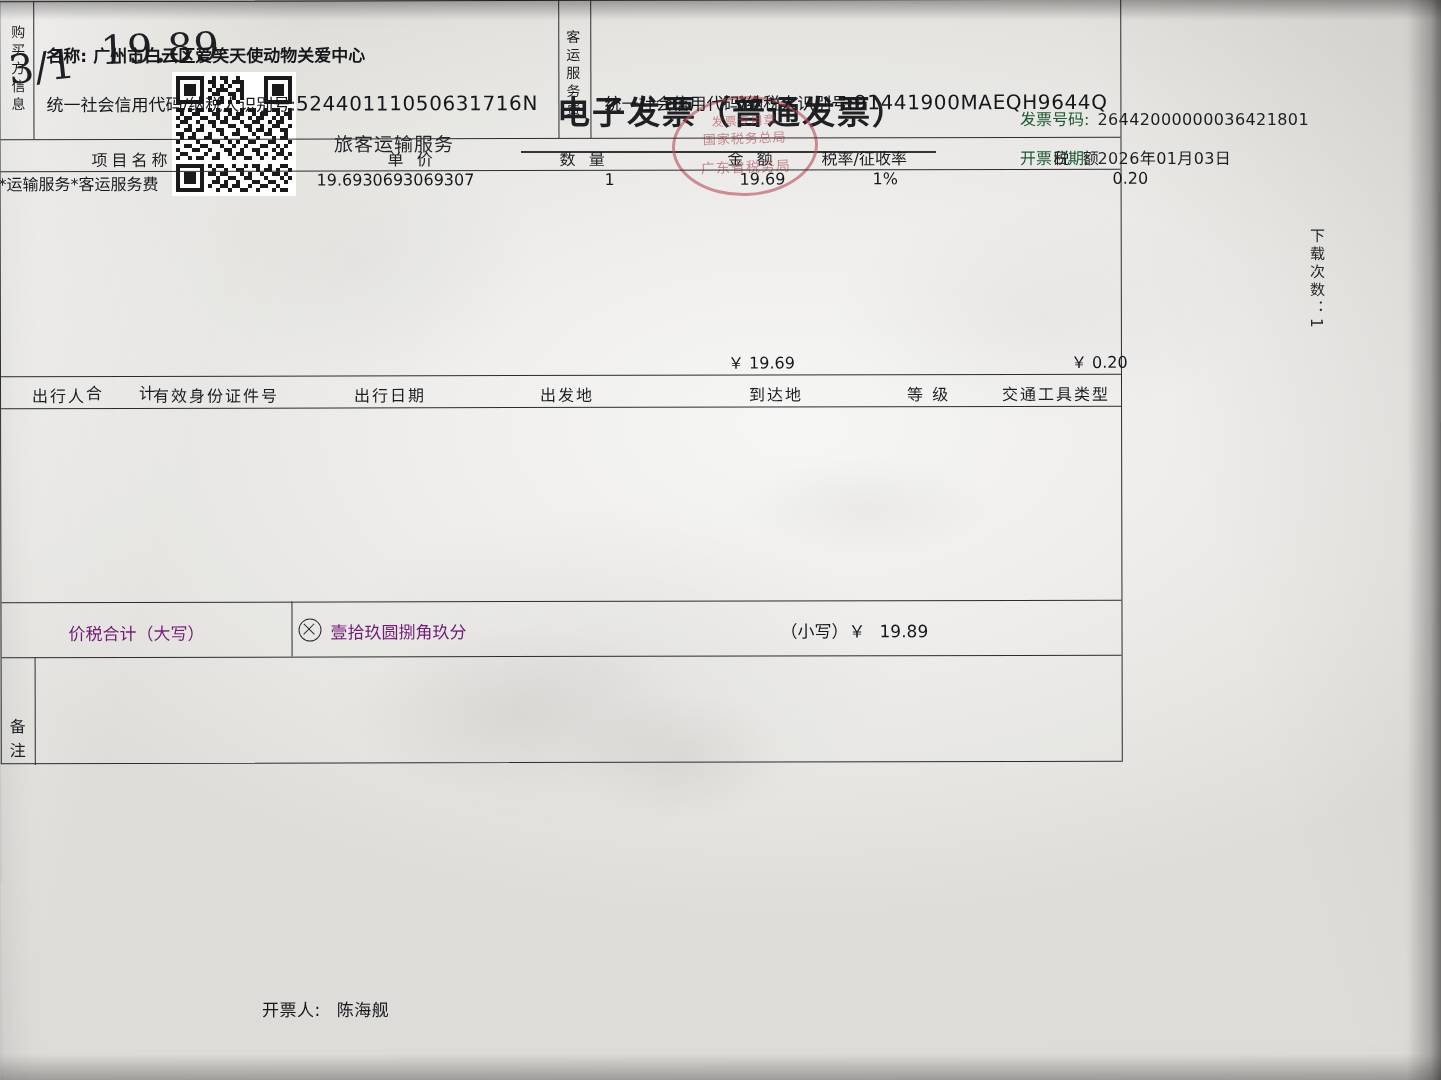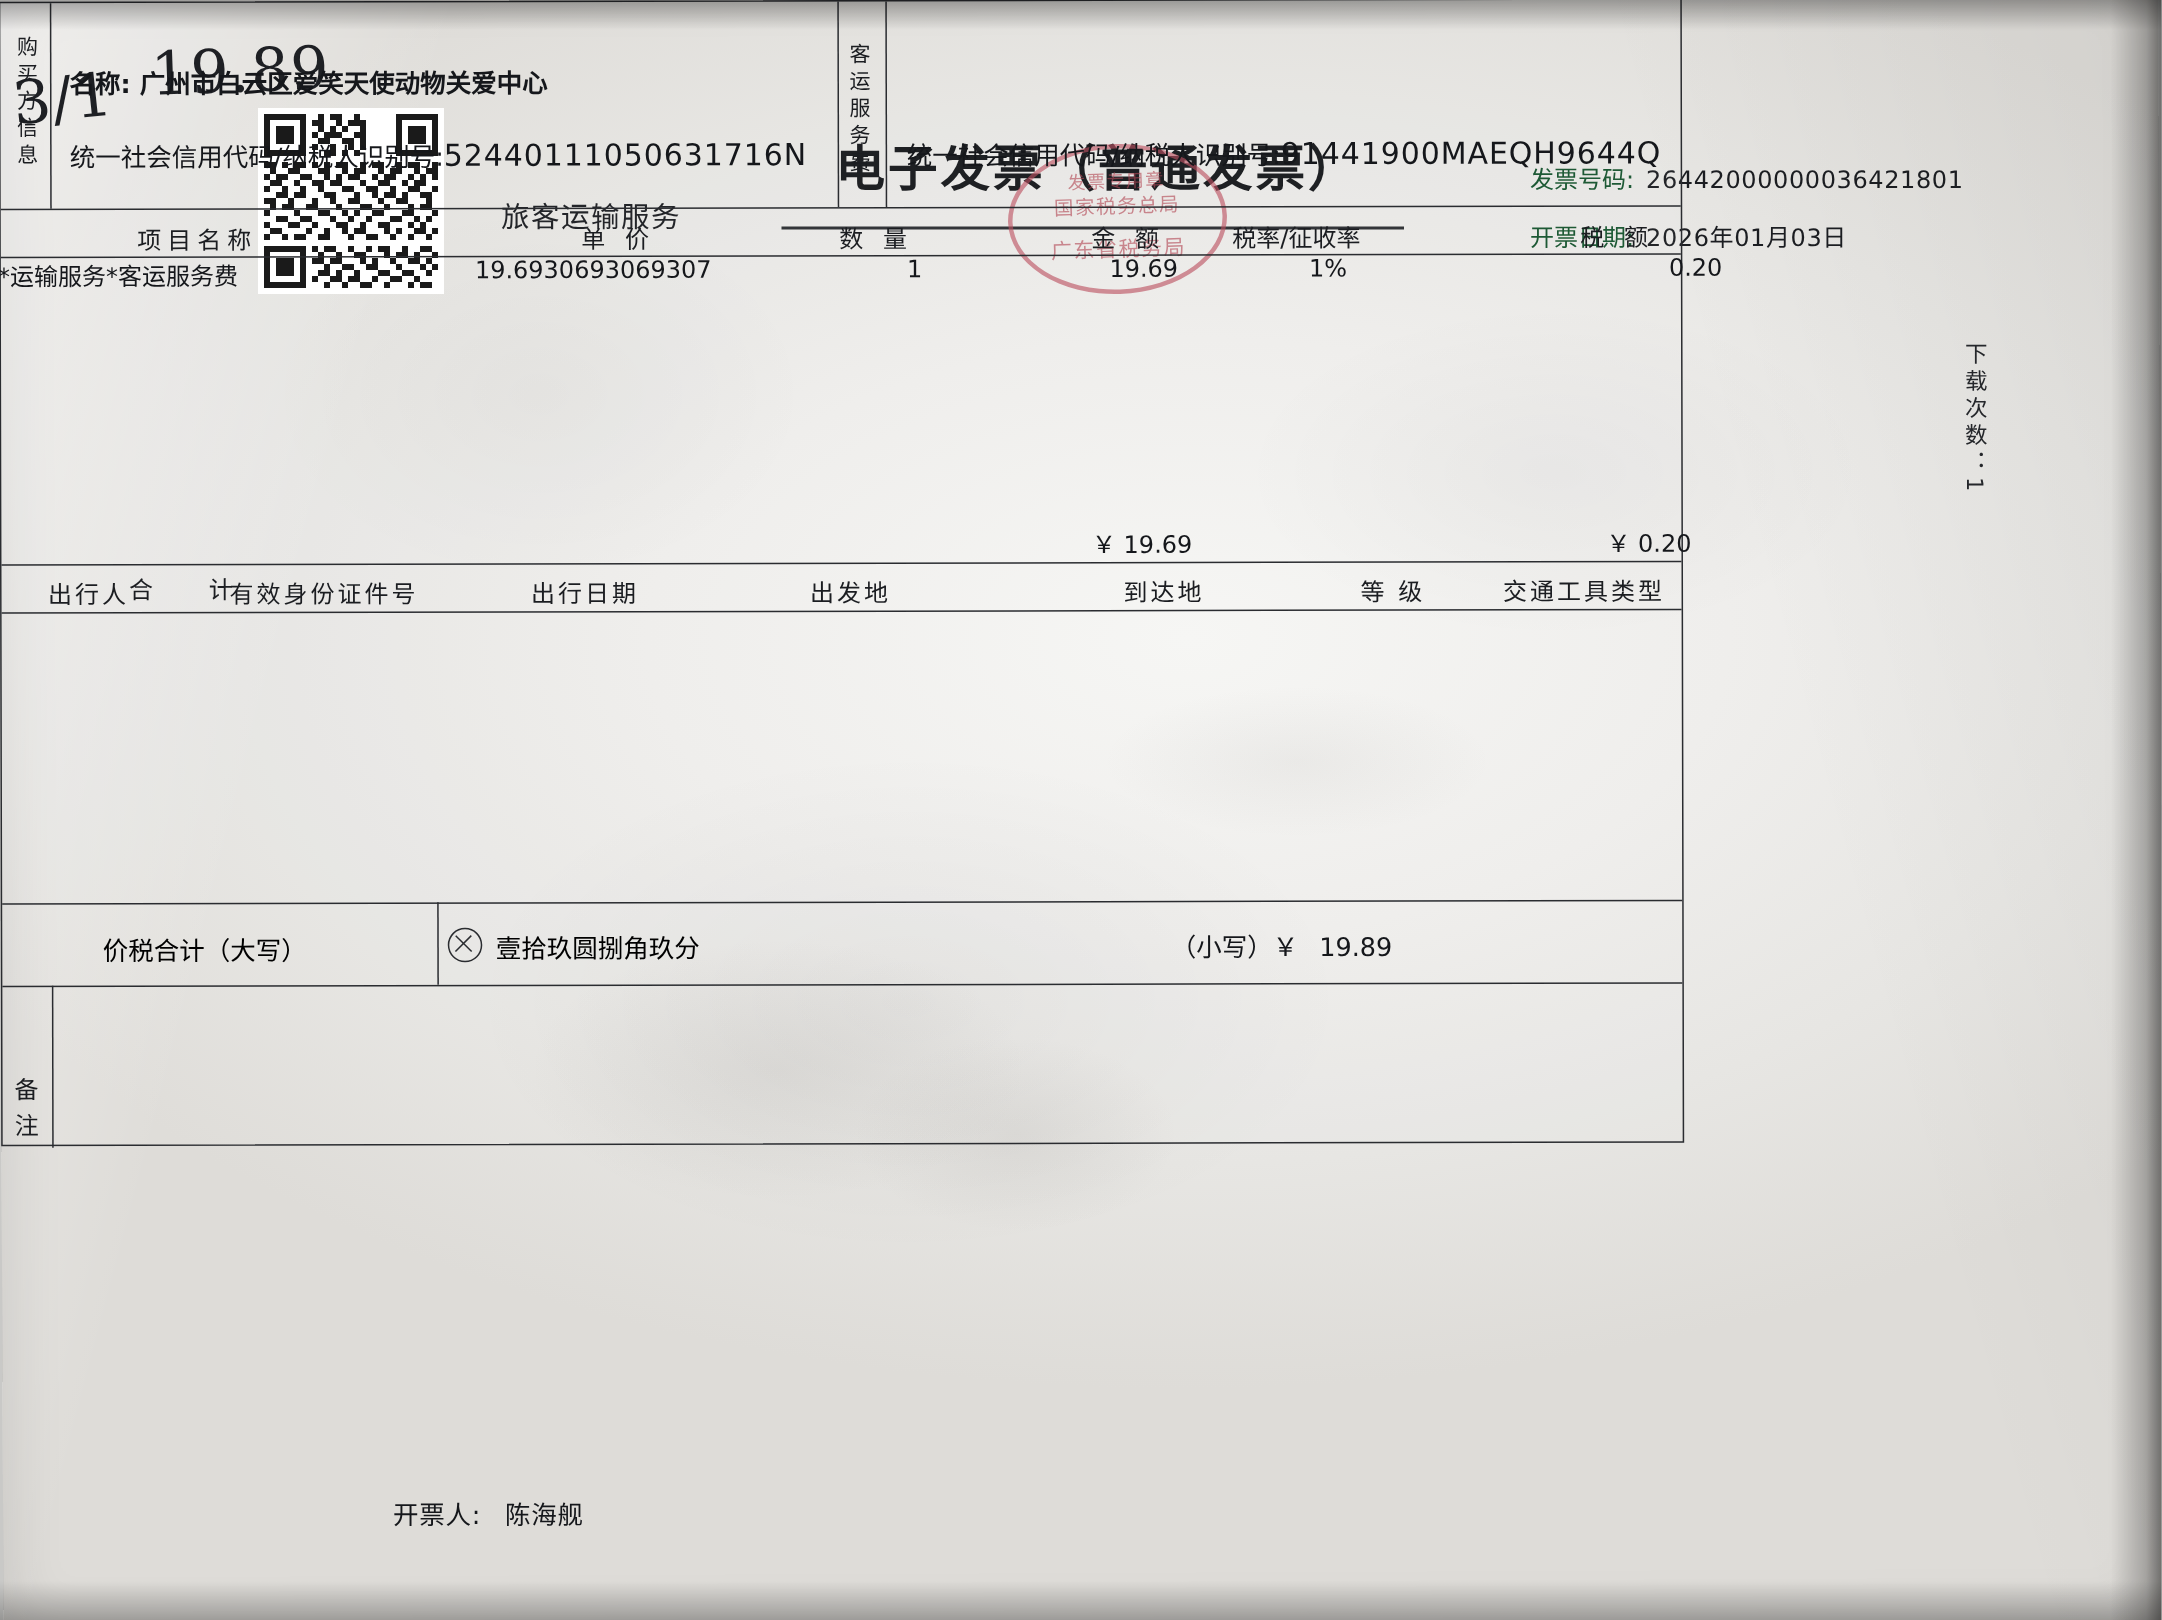--- a/index.html
+++ b/index.html
@@ -239,21 +239,21 @@
     position: absolute;
     font-family: "DejaVu Sans", sans-serif;
     font-size: 16px;
     letter-spacing: 16px;
     color: #1b1d21;
   }
   #total-cn {
     position: absolute;
     font-family: "DejaVu Sans", sans-serif;
     font-size: 17px;
-    color: #000000;
+    color: #701a75;
   }
   #total-xs {
     position: absolute;
     font-family: "DejaVu Sans", sans-serif;
     font-size: 17px;
     color: #15171b;
     white-space: nowrap;
   }
   #circle-x {
     position: absolute;

